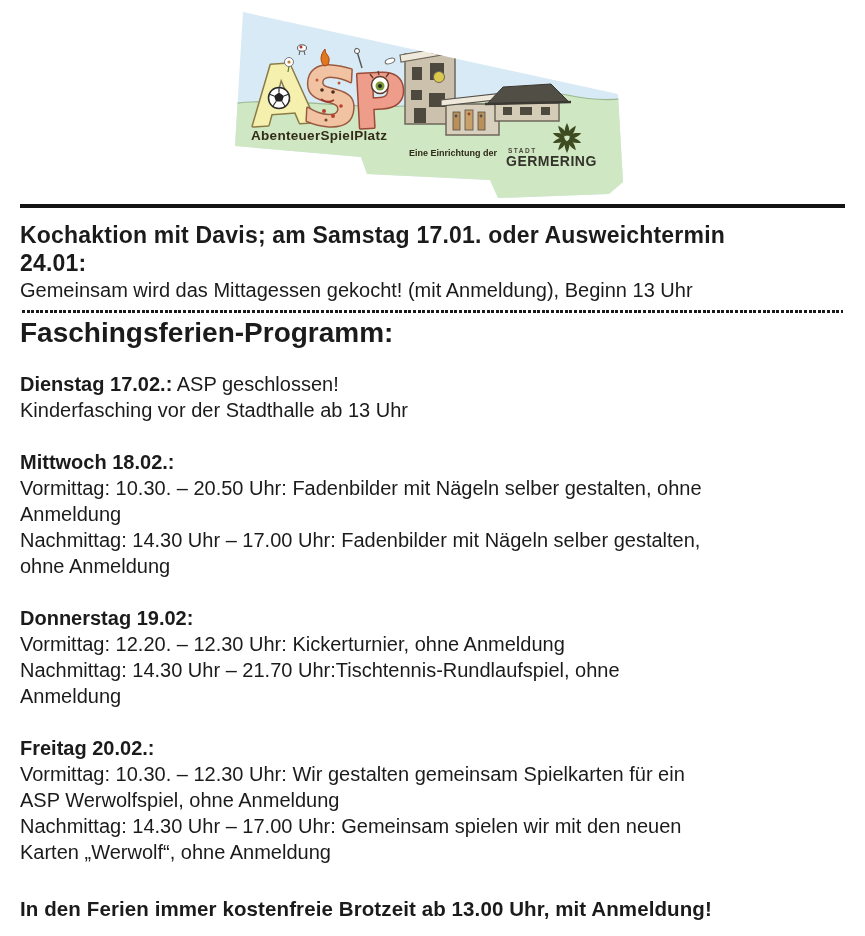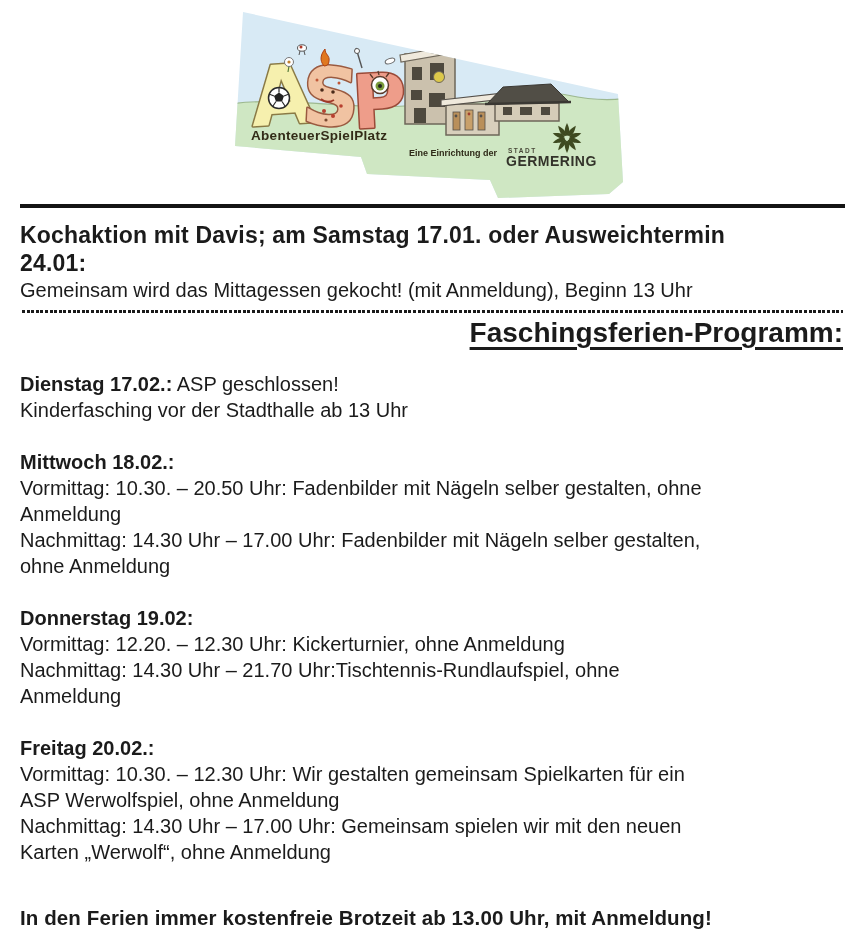--- a/index.html
+++ b/index.html
@@ -27,31 +27,29 @@
     font-size:20px;line-height:26px;white-space:pre-line;
   }
   .koch-body{}
   .rule-dashed{
     margin:7px 0 2px 2px;height:3px;width:821px;
     background:repeating-linear-gradient(90deg,#1a1a1a 0 3px,transparent 3px 4.6px);
   }
   h2.program-title{
     margin:2px 0 0 0;
     font-size:28px;font-weight:bold;line-height:36px;
-    text-decoration:underline;
     text-decoration-thickness:3px;
     text-underline-offset:5px;
-    text-align:right;
   }
   .day{margin-top:0;}
   .day + .day{margin-top:26px;}
   .day-first{margin-top:20px;}
   .day-heading{font-weight:bold;}
   .footer-note{
-    margin-top:39px;
+    margin-top:30px;
     font-size:20.5px;font-weight:bold;line-height:27px;
     letter-spacing:0.1px;
   }
   .lg-text{font-family:"Liberation Sans","DejaVu Sans",sans-serif;}
 </style>
 </head>
 <body>
 
 <div class="page">
 

